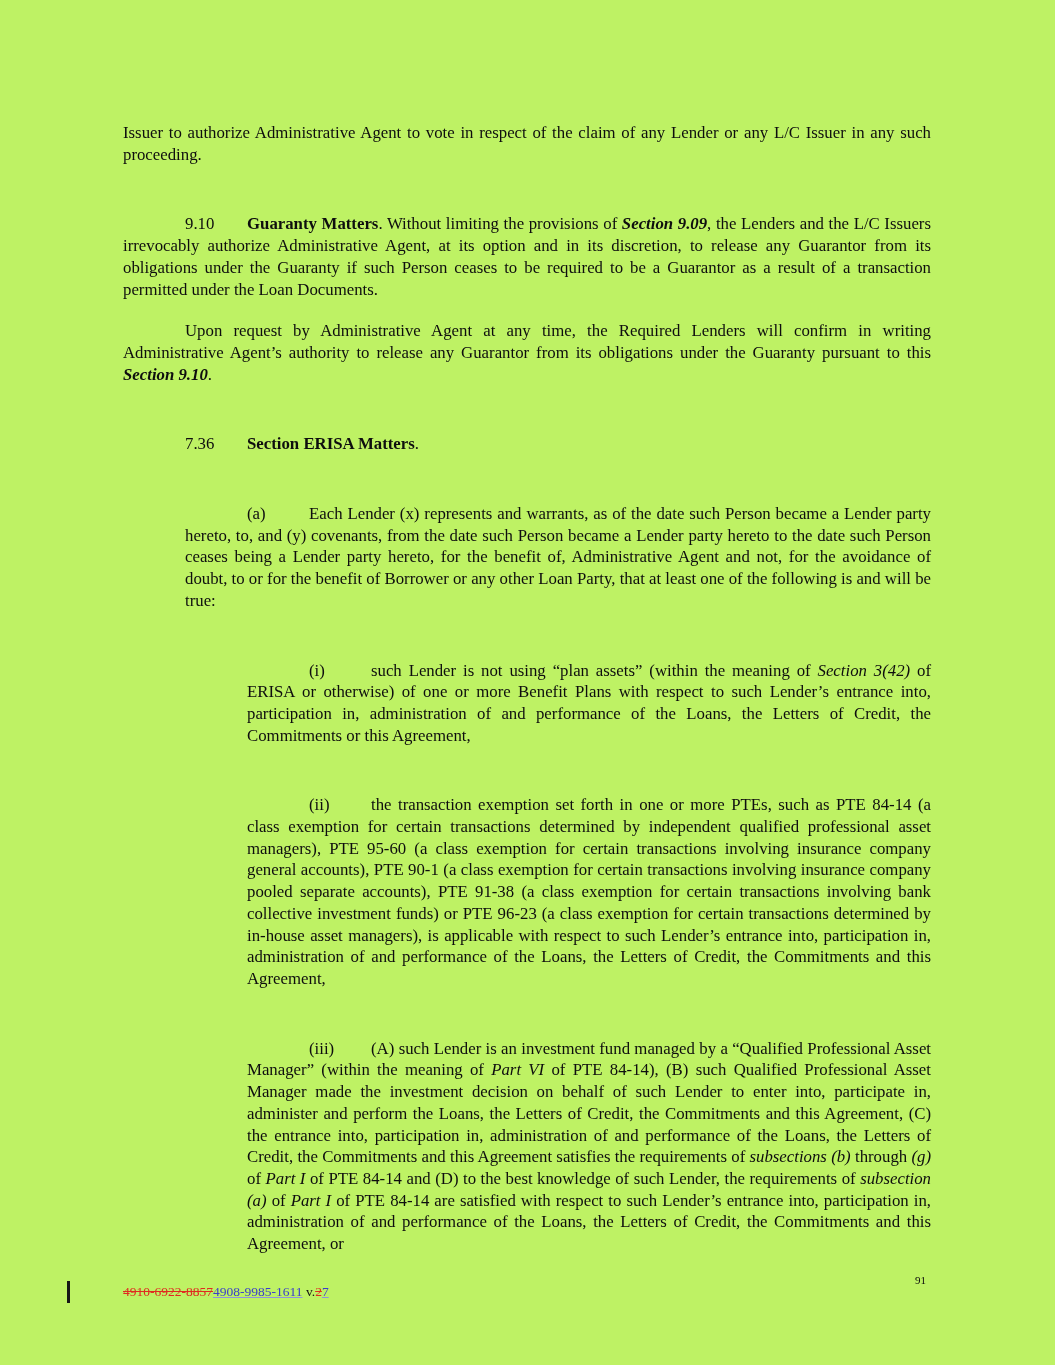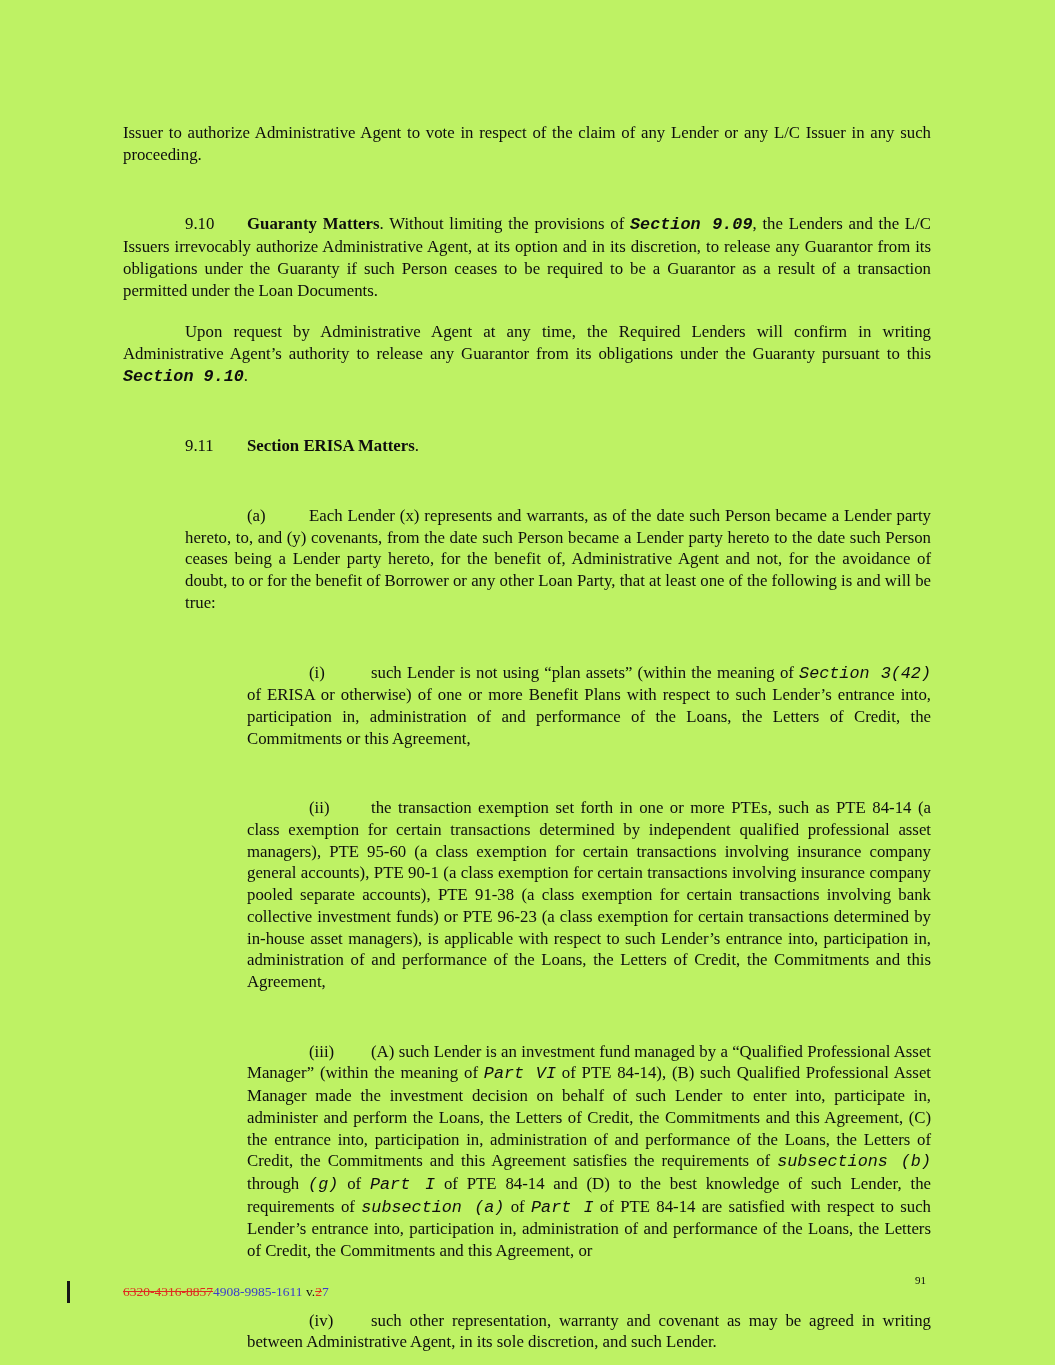--- a/index.html
+++ b/index.html
@@ -10,26 +10,27 @@
     color:#0e0e0e;
   }
   .page { position:absolute; inset:0; background:#bef264; }
   .content {
     position:absolute; left:123px; top:122px; width:808px;
     font-size:16.8px; line-height:21.7px; text-align:justify;
   }
   .para { margin-bottom:20px; }
   .tab-label { display:inline-block; text-indent:0;margin-top:28px; }
   .b { font-weight:bold; }
-  .i { font-style:italic;font-family:Liberation Mono, monospace; }
+  .i { font-style:italic; }
   .footer-docid {
     position:absolute; left:123px; top:1283px;
     font-size:13.5px; line-height:17px; white-space:nowrap;
   }
   .u {
+    text-decoration:underline;
     text-decoration-thickness:1.4px;
     text-decoration-color:#8f93dd;
   }
   .s { text-decoration:line-through; }
   .pagenum {
     position:absolute; left:915px; top:1271px;
     font-size:11px; line-height:19px;
   }
   .changebar {
     position:absolute; left:67px; top:1281px;
@@ -37,23 +38,22 @@
   }
 </style>
 </head>
 <body>
 
 <div class="page">
   <div class="content" id="content">
       <p class="para" style="margin-left: 0px; text-indent: 0px;"><span>Issuer to authorize Administrative Agent to vote in respect of the claim of any Lender or any L/C Issuer in any such proceeding.</span></p>
       <p class="para" style="margin-left: 0px; text-indent: 62px;"><span class="tab-label" style="width: 62px;">9.10</span><span class="b">Guaranty Matters</span><span>. Without limiting the provisions of </span><span class="b i">Section 9.09</span><span>, the Lenders and the L/C Issuers irrevocably authorize Administrative Agent, at its option and in its discretion, to release any Guarantor from its obligations under the Guaranty if such Person ceases to be required to be a Guarantor as a result of a transaction permitted under the Loan Documents.</span></p>
       <p class="para" style="margin-left: 0px; text-indent: 62px;"><span>Upon request by Administrative Agent at any time, the Required Lenders will confirm in writing Administrative Agent’s authority to release any Guarantor from its obligations under the Guaranty pursuant to this </span><span class="b i">Section 9.10</span><span>.</span></p>
-      <p class="para" style="margin-left: 0px; text-indent: 62px;"><span class="tab-label" style="width: 62px;">9.11</span><span class="b">Section ERISA Matters</span><span>.</span></p>
+      <p class="para" style="margin-left: 0px; text-indent: 62px;"><span class="tab-label" style="width: 62px;">7.36</span><span class="b">Section ERISA Matters</span><span>.</span></p>
       <p class="para" style="margin-left: 62px; text-indent: 62px;"><span class="tab-label" style="width: 62px;">(a)</span><span>Each Lender (x) represents and warrants, as of the date such Person became a Lender party hereto, to, and (y) covenants, from the date such Person became a Lender party hereto to the date such Person ceases being a Lender party hereto, for the benefit of, Administrative Agent and not, for the avoidance of doubt, to or for the benefit of Borrower or any other Loan Party, that at least one of the following is and will be true:</span></p>
       <p class="para" style="margin-left: 124px; text-indent: 62px;"><span class="tab-label" style="width: 62px;">(i)</span><span>such Lender is not using “plan assets” (within the meaning of </span><span class="i">Section 3(42)</span><span> of ERISA or otherwise) of one or more Benefit Plans with respect to such Lender’s entrance into, participation in, administration of and performance of the Loans, the Letters of Credit, the Commitments or this Agreement,</span></p>
       <p class="para" style="margin-left: 124px; text-indent: 62px;"><span class="tab-label" style="width: 62px;">(ii)</span><span>the transaction exemption set forth in one or more PTEs, such as PTE 84-14 (a class exemption for certain transactions determined by independent qualified professional asset managers), PTE 95-60 (a class exemption for certain transactions involving insurance company general accounts), PTE 90-1 (a class exemption for certain transactions involving insurance company pooled separate accounts), PTE 91-38 (a class exemption for certain transactions involving bank collective investment funds) or PTE 96-23 (a class exemption for certain transactions determined by in-house asset managers), is applicable with respect to such Lender’s entrance into, participation in, administration of and performance of the Loans, the Letters of Credit, the Commitments and this Agreement,</span></p>
       <p class="para" style="margin-left: 124px; text-indent: 62px;"><span class="tab-label" style="width: 62px;">(iii)</span><span>(A) such Lender is an investment fund managed by a “Qualified Professional Asset Manager” (within the meaning of </span><span class="i">Part VI</span><span> of PTE 84-14), (B) such Qualified Professional Asset Manager made the investment decision on behalf of such Lender to enter into, participate in, administer and perform the Loans, the Letters of Credit, the Commitments and this Agreement, (C) the entrance into, participation in, administration of and performance of the Loans, the Letters of Credit, the Commitments and this Agreement satisfies the requirements of </span><span class="i">subsections (b)</span><span> through </span><span class="i">(g)</span><span> of </span><span class="i">Part I</span><span> of PTE 84-14 and (D) to the best knowledge of such Lender, the requirements of </span><span class="i">subsection (a)</span><span> of </span><span class="i">Part I</span><span> of PTE 84-14 are satisfied with respect to such Lender’s entrance into, participation in, administration of and performance of the Loans, the Letters of Credit, the Commitments and this Agreement, or</span></p>
-      <p class="para" style="margin-left: 124px; text-indent: 62px;"><span class="tab-label" style="width: 62px;">(iv)</span><span>such other representation, warranty and covenant as may be agreed in writing between Administrative Agent, in its sole discretion, and such Lender.</span></p>
     </div>
   <div class="changebar"></div>
-  <div class="footer-docid" id="docid"><span class="s" style="color: rgb(224, 43, 32);">6320-4316-8857</span><span class="u" style="color: rgb(58, 60, 204);">4908-9985-1611</span><span style="color: rgb(20, 20, 20);"> v.</span><span class="s" style="color: rgb(224, 43, 32);">2</span><span class="u" style="color: rgb(58, 60, 204);">7</span></div>
+  <div class="footer-docid" id="docid"><span class="s" style="color: rgb(224, 43, 32);">4910-6922-8857</span><span class="u" style="color: rgb(58, 60, 204);">4908-9985-1611</span><span style="color: rgb(20, 20, 20);"> v.</span><span class="s" style="color: rgb(224, 43, 32);">2</span><span class="u" style="color: rgb(58, 60, 204);">7</span></div>
   <div class="pagenum">91</div>
 </div>
 
 </body></html>

